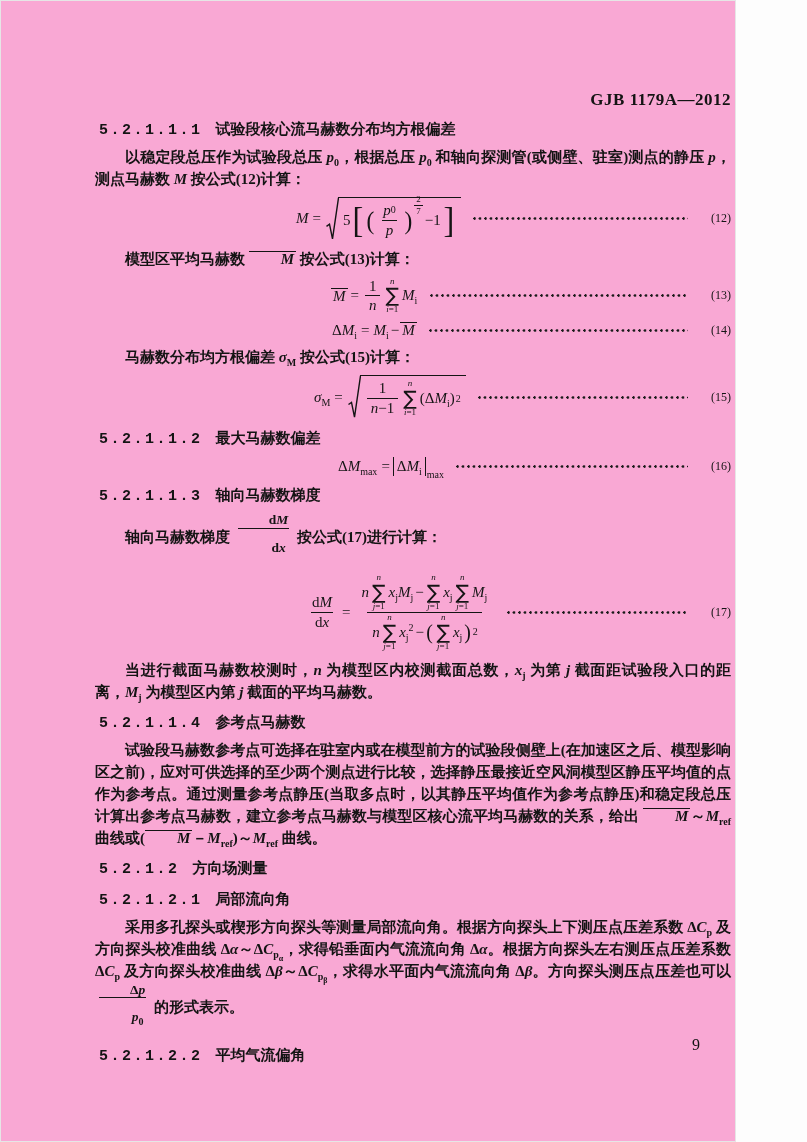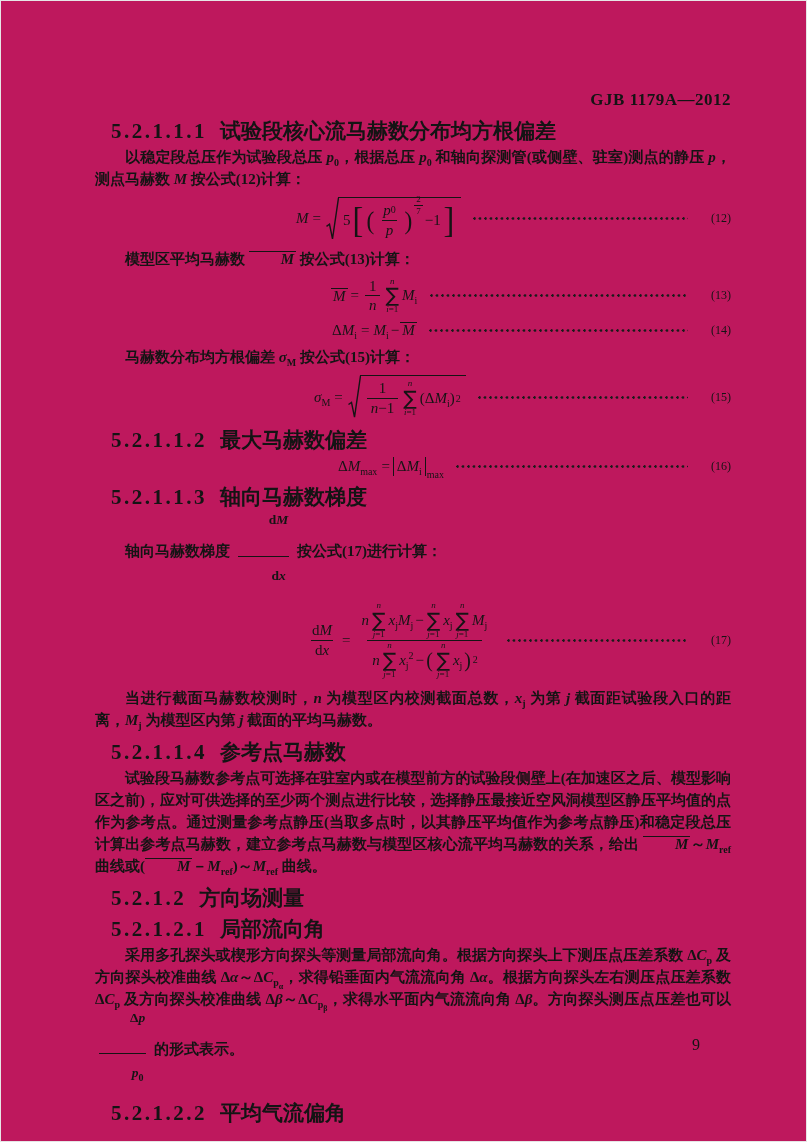--- a/index.html
+++ b/index.html
@@ -2,46 +2,46 @@
 <html><head>
 <meta charset="utf-8">
 <style>
   html,body{margin:0;padding:0;}
   body{
     width:807px;height:1142px;background:#fdfdfd;
     font-family:"Liberation Serif","DejaVu Serif",serif;
     color:#141414;font-size:15px;
   }
   .page{
-    position:relative;width:807px;height:1142px;background:#be185d;
+    position:relative;width:736px;height:1142px;background:#f9a8d4;
     box-shadow:inset 0 0 0 1px #e6e6e6;overflow:hidden;
   }
   .content{position:absolute;left:95px;top:90px;width:636px;}
   .doc-header{
     text-align:right;font-weight:bold;font-size:17px;
     letter-spacing:.5px;margin:0 0 10px 0;
   }
   .sec{
-    font-family:Liberation Serif, serif;
-    font-weight:bold;font-size:21px;margin:11px 0 5px 16px;line-height:20px;
+    font-family:Liberation Mono, monospace;
+    font-weight:bold;font-size:15px;margin:11px 0 5px 4px;line-height:20px;
   }
   .sec .sec-num{letter-spacing:2.5px;margin-right:13px;}
   .para{
     text-indent:2em;line-height:22px;text-align:justify;margin:0;
     font-size:15px;
     font-weight:bold;
   }
   .para i, .tok i, .lim i, .bar i{font-style:italic;}
   sub{font-size:10px;line-height:0;}
   sup{font-size:10px;line-height:0;}
   sub sub{font-size:8px;}
   
   .bar{display:inline-block;border-top:1.3px solid #141414;padding:0 2px;line-height:1.05;}
   
-  .ifrac{display:inline-flex;flex-direction:column;align-items:center;vertical-align:middle;font-size:13.5px;line-height:1.15;margin:0 2px;gap:28px;}
+  .ifrac{display:inline-flex;flex-direction:column;align-items:center;vertical-align:middle;font-size:13.5px;line-height:1.15;margin:0 2px;}
   .ifrac .inum{padding:0 3px;}
   .ifrac .iden{border-top:1.2px solid #141414;padding:11px 3px;}
   
   .eq-row{display:flex;align-items:center;margin:7px 0;}
   .sp{display:inline-block;flex:0 0 auto;}
   .sp12{width:200px;}.sp13{width:236px;}.sp14{width:236px;}.sp15{width:218px;}.sp16{width:242px;}.sp17{width:210px;}
   .eq{display:inline-flex;align-items:center;flex:0 0 auto;}
   .tok{margin:0 1px;white-space:nowrap;}
   .eqs{margin:0 3px;}
   .dots{

